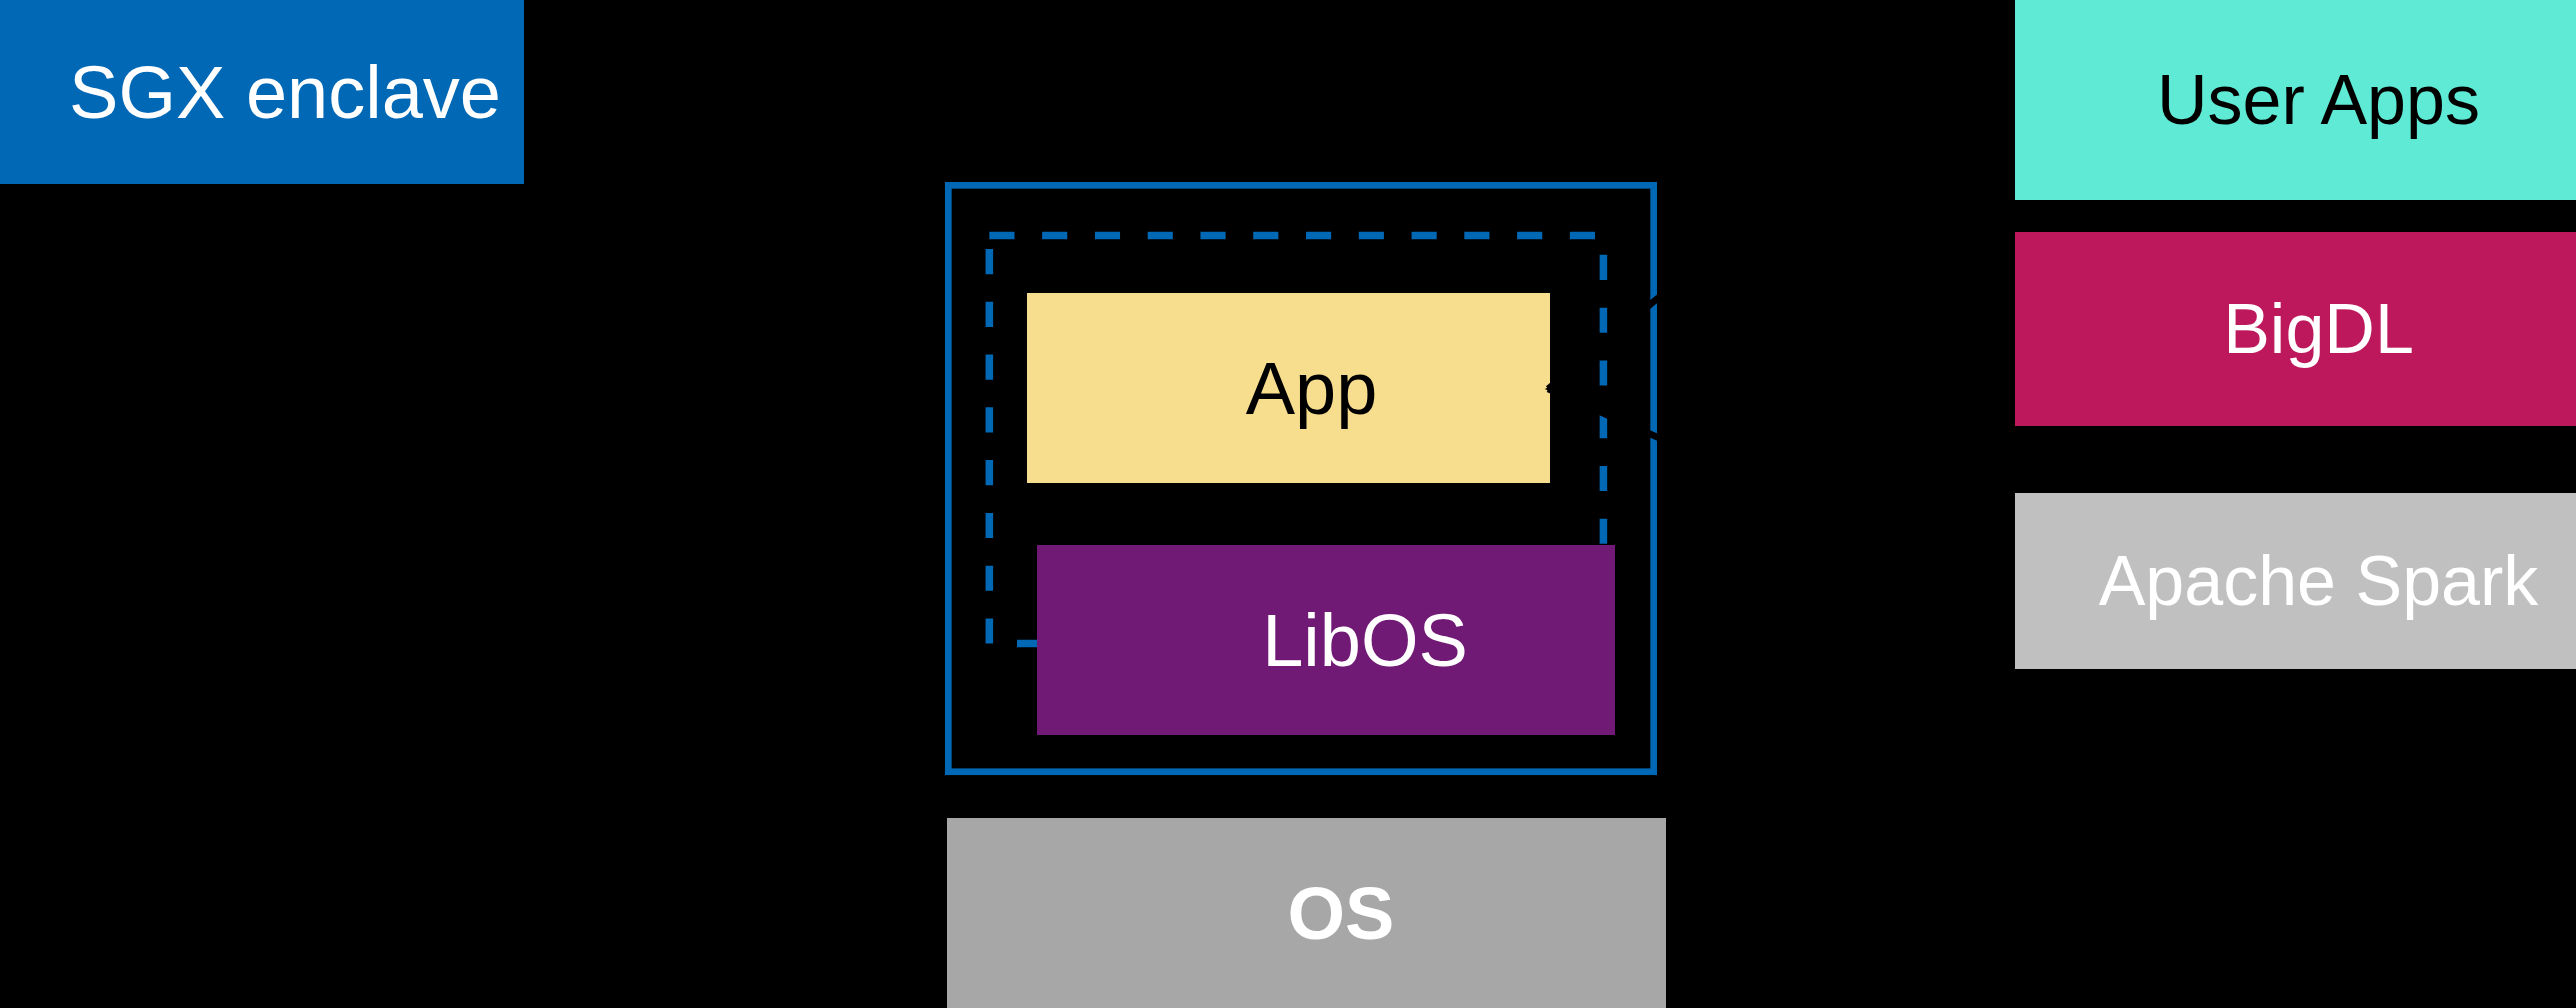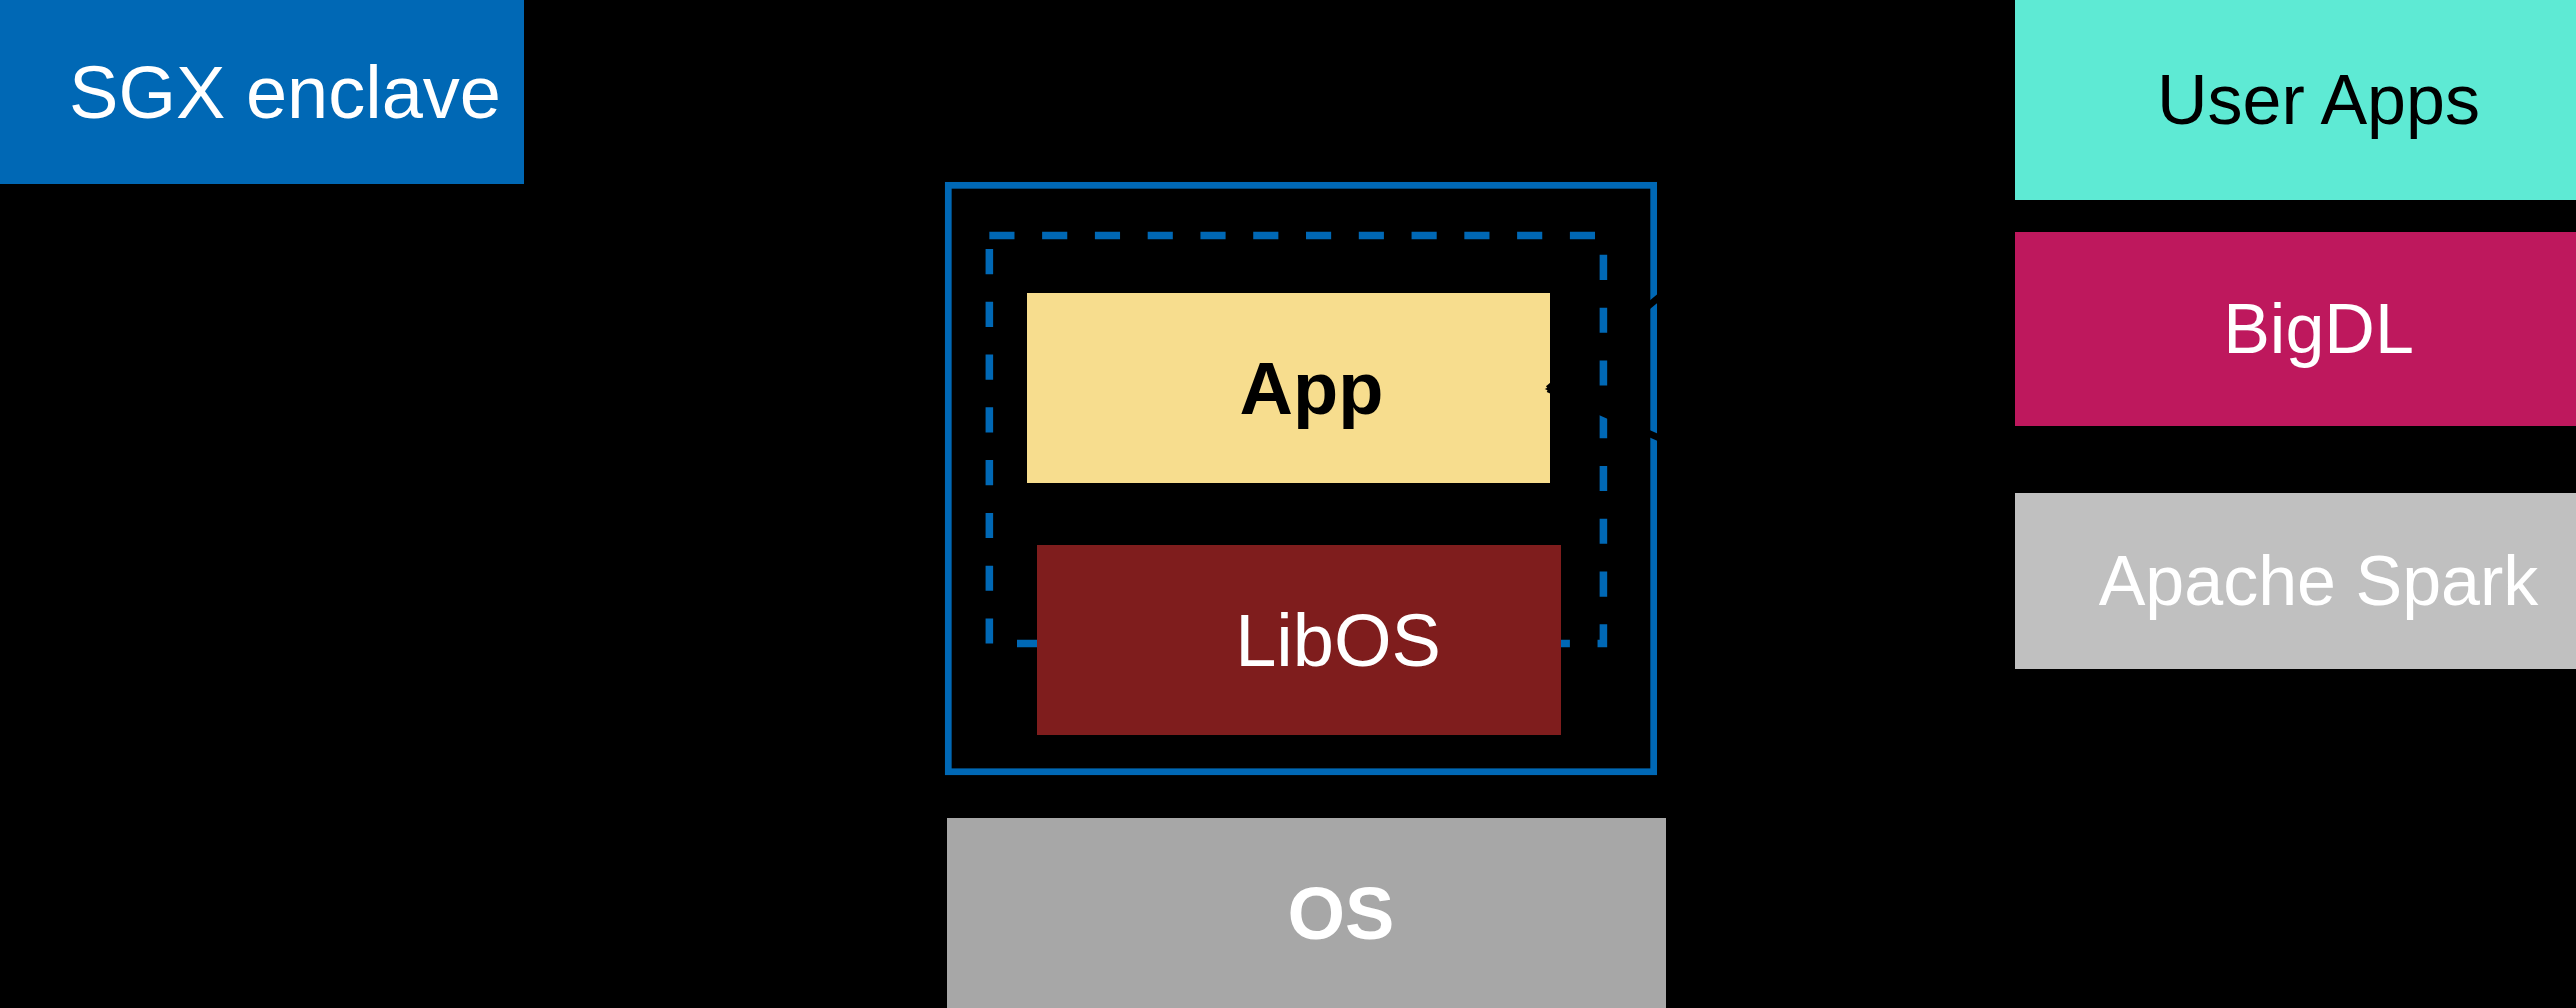--- a/index.html
+++ b/index.html
@@ -42,25 +42,24 @@
     font-size: 74px;
     z-index: 2;
   }
   
   .app-box {
     left: 1027px; top: 293px; width: 523px; height: 190px;
     background: #F7DD8E;
     color: #000000;
     font-size: 74px;
     z-index: 2;
-    font-weight: bold;
   }
   .libos-box {
-    left: 1037px; top: 545px; width: 524px; height: 190px;
-    background: #7f1d1d;
+    left: 1037px; top: 545px; width: 578px; height: 190px;
+    background: #701a75;
     color: #FFFFFF;
     font-size: 74px;
     z-index: 2;
     padding-left: 32px;
   }
   .os-box {
     left: 947px; top: 818px; width: 719px; height: 190px;
     background: #A7A7A7;
     color: #FFFFFF;
     font-size: 74px;

